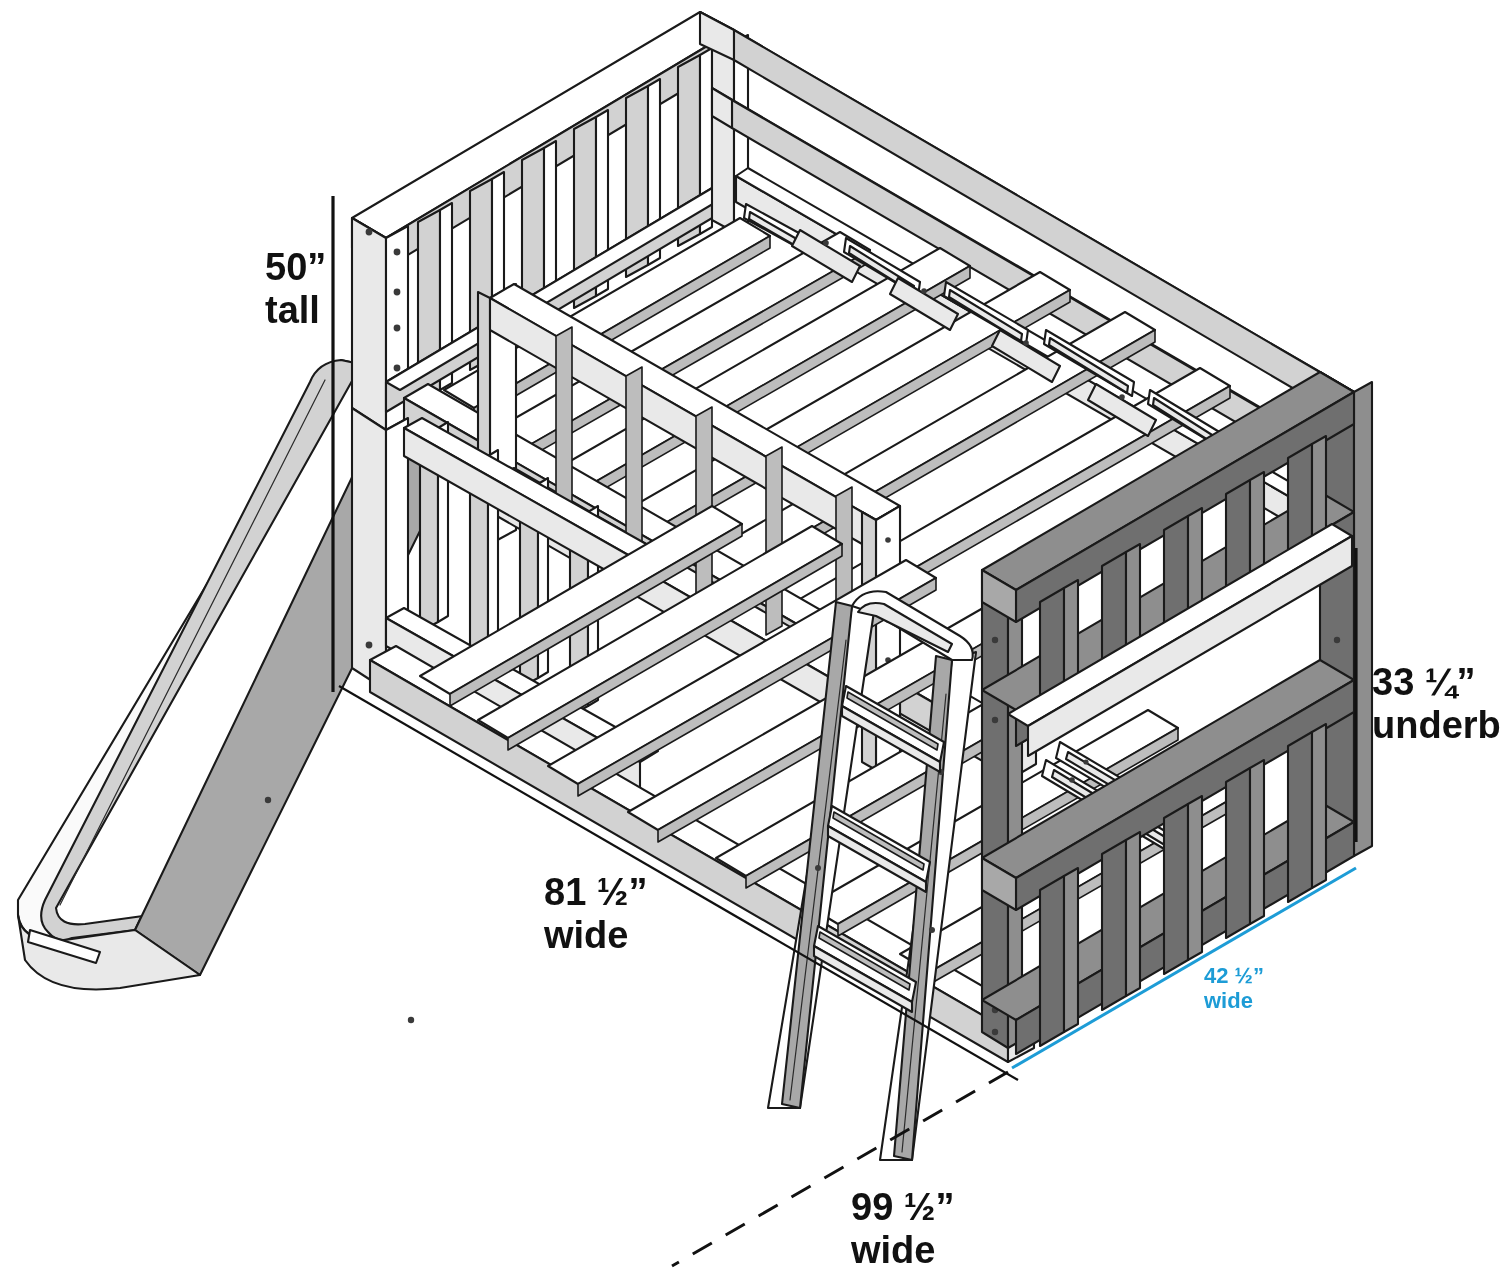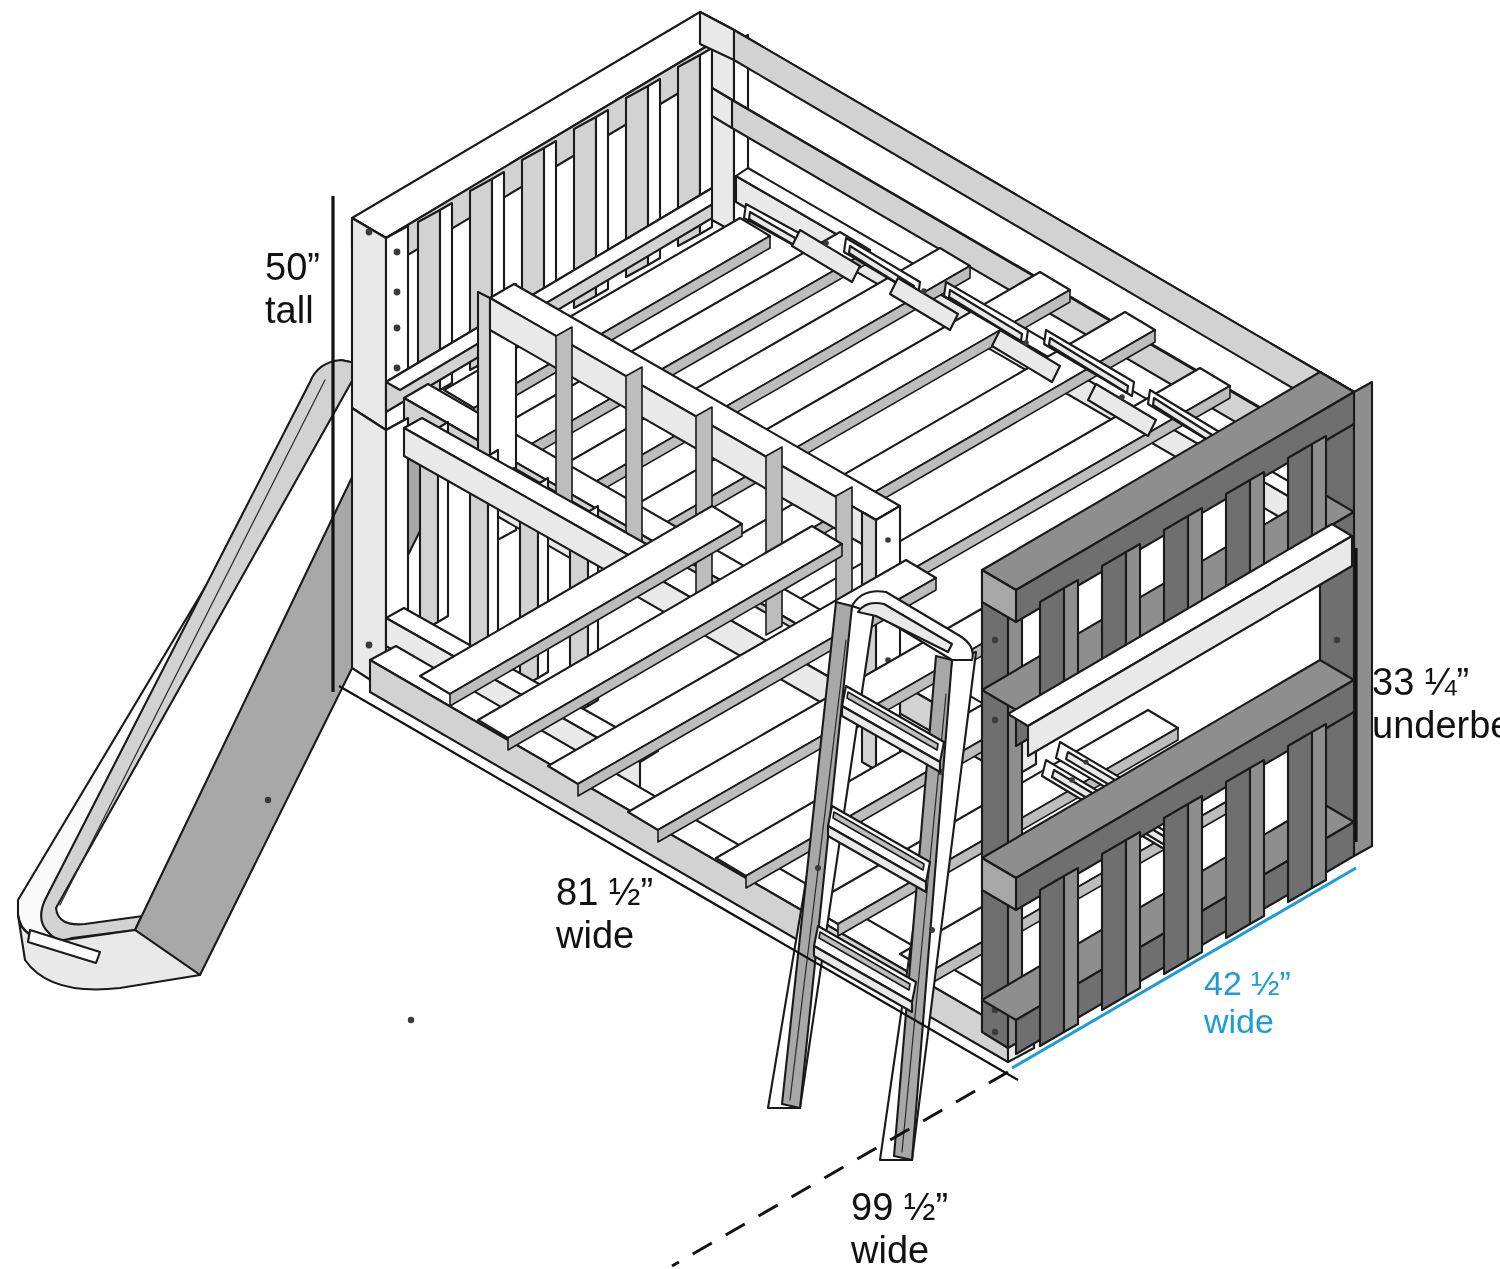--- a/index.html
+++ b/index.html
@@ -41,34 +41,34 @@
   
   .dim-line     { stroke: #111111; stroke-width: 3.2; fill: none; stroke-linecap: butt; }
   .dim-line-thin{ stroke: #111111; stroke-width: 2.2; fill: none; stroke-linecap: butt; }
   .dim-dashed   { stroke: #111111; stroke-width: 3.0; fill: none; stroke-dasharray: 22 16; stroke-linecap: butt; }
   .dim-accent   { stroke-width: 3.0; fill: none; stroke-linecap: butt; }
 
   
   .dim-label {
     position: absolute;
     font-family: "Liberation Sans", sans-serif;
-    font-weight: normal;
+    font-weight: bold;
     color: #111111;
     line-height: 1.13;
     white-space: nowrap;
     user-select: none;
   }
   .dim-label .num  { display: block; }
   .dim-label .unit { display: block; }
   .dim-label.accent { color: #1d9cd6; }
 
   #label-50    { left: 265px;  top: 246px;  font-size: 38px; }
   #label-33    { left: 1372px; top: 661px;  font-size: 38px; }
-  #label-81    { left: 556px;  top: 871px;  font-size: 38px; }
-  #label-42    { left: 1204px; top: 964px;  font-size: 34px; }
+  #label-81    { left: 544px;  top: 871px;  font-size: 38px; }
+  #label-42    { left: 1204px; top: 964px;  font-size: 22px; }
   #label-84    { left: 851px;  top: 1186px; font-size: 38px; }
 </style>
 </head>
 <body>
 
 <div id="diagram-root">
 
   <svg class="stage" viewBox="0 0 1500 1269" xmlns="http://www.w3.org/2000/svg">
 
     <defs>

